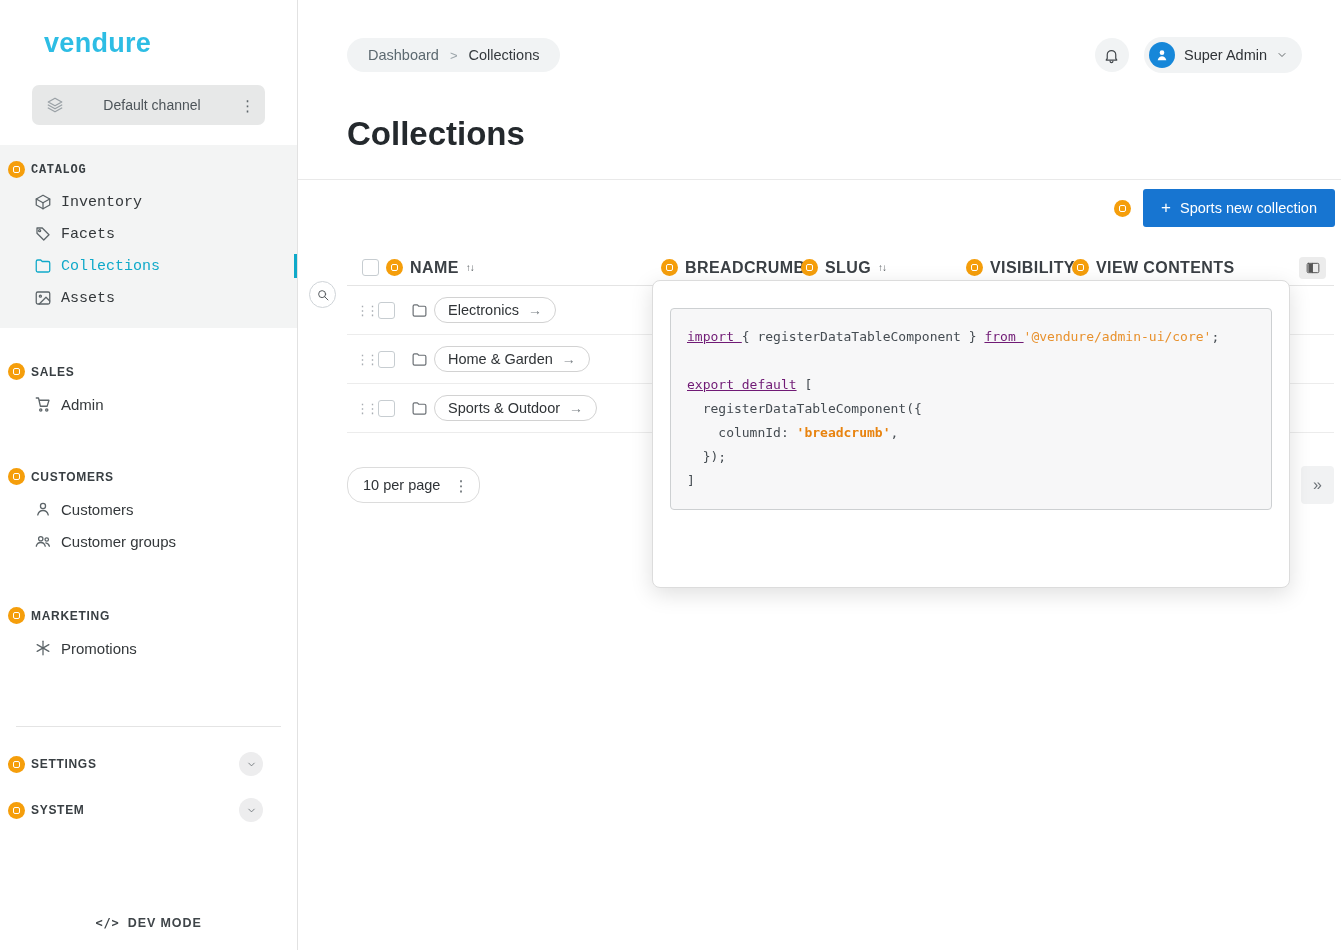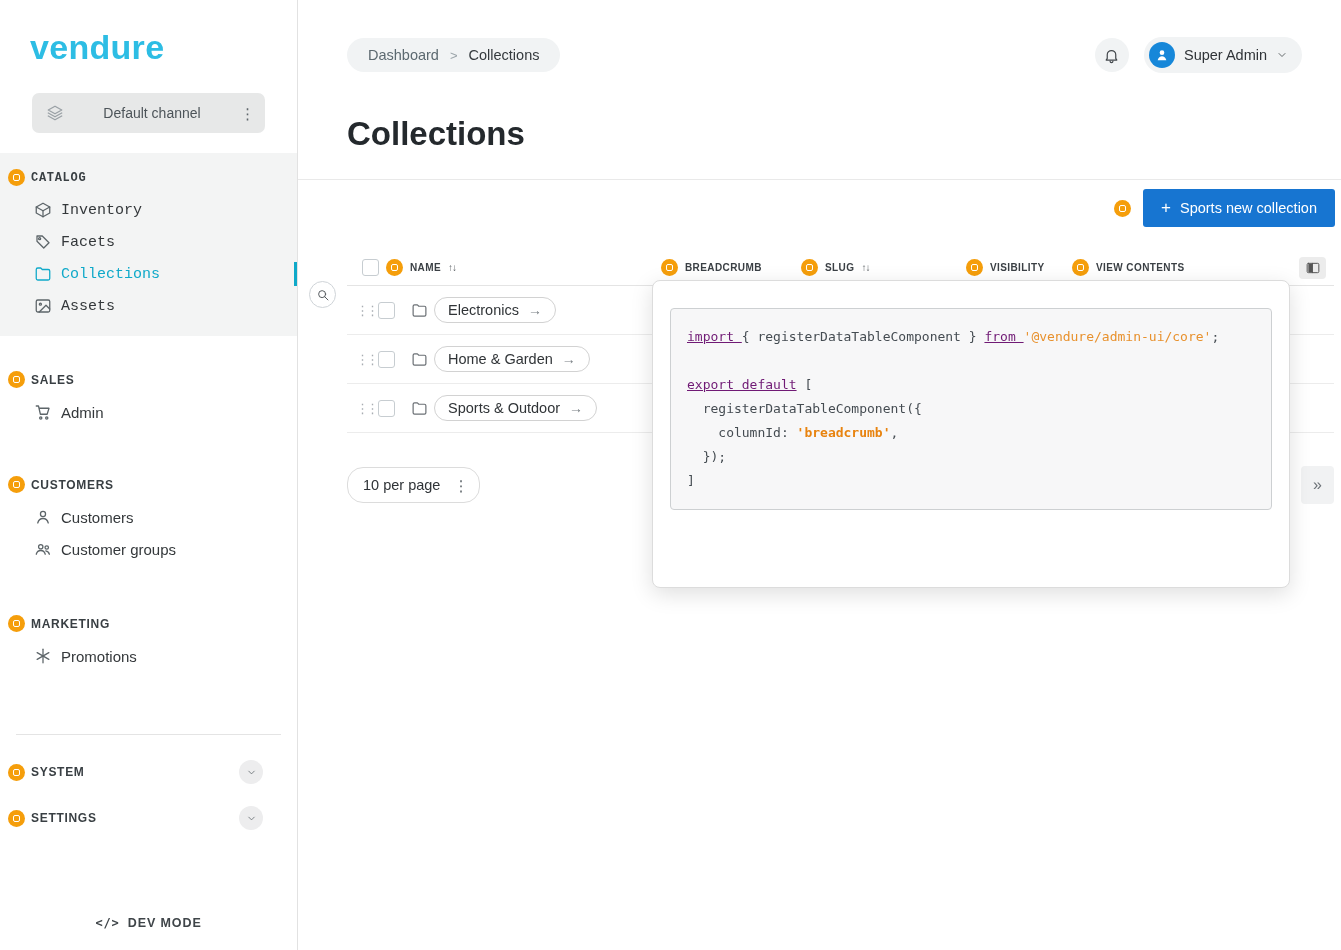--- a/index.html
+++ b/index.html
@@ -3,21 +3,21 @@
 <meta charset="utf-8">
 <style>
   * { box-sizing: border-box; }
   html, body { margin: 0; width: 1341px; height: 950px; overflow: hidden; background: #fff;
     font-family: "Liberation Sans", sans-serif; }
   .app { display: flex; width: 1341px; height: 950px; }
 
   
   .sidebar { width: 298px; flex: none; background: #fff; border-right: 1px solid #e2e2e2;
     position: relative; }
-  .logo { margin: 28px 0 0 30px; font-size: 34px; font-weight: 700; color: #2dbde4; letter-spacing: .3px; }
+  .logo { margin: 28px 0 0 44px; font-size: 27px; font-weight: 700; color: #2dbde4; letter-spacing: .3px; }
   .channel-pill { margin: 26px 32px 0 32px; height: 40px; background: #e7e8e8; border-radius: 7px;
     display: flex; align-items: center; padding: 0 10px 0 14px; }
   .channel-pill .nav-icon { color: #9aa1a6; }
   .channel-label { flex: 1; text-align: center; font-size: 14px; color: #4d5459; }
   .kebab { color: #5f666b; font-size: 15px; line-height: 1; }
 
   nav { margin-top: 20px; }
   .nav-section { margin-top: 0; }
   .nav-section.active-group { background: #f3f4f4; padding: 8px 0 14px 0; font-family: Liberation Mono, monospace; }
   .section-header, .section-row { display: flex; align-items: center; gap: 6px; padding: 8px 34px 8px 8px; }
@@ -76,21 +76,21 @@
 
   
   .table { margin: 23px 0 0 49px; width: 987px; position: relative; }
   .search-fab { position: absolute; left: -38px; top: 31px; width: 27px; height: 27px;
     border-radius: 50%; background: #fff; border: 1px solid #cfd4d8; display: grid;
     place-items: center; color: #54595d; cursor: pointer; padding: 0; }
   .thead { display: grid; grid-template-columns: 314px 140px 165px 106px 218px 1fr;
     align-items: center; height: 36px; border-bottom: 1px solid #e4e4e4; }
   .th { display: flex; align-items: center; gap: 7px; }
   .th-name { padding-left: 15px; }
-  .th-label { font-size: 10px; font-weight: 700; letter-spacing: .4px; color: #3b4045; }
+  .th-label { font-size: 16px; font-weight: 700; letter-spacing: .4px; color: #3b4045; }
   .sort-glyph { font-size: 10px; letter-spacing: -1px; color: #565c60; cursor: pointer; }
   .th-settings { justify-content: flex-end; padding-right: 8px; }
   .columns-btn { width: 27px; height: 22px; border: none; border-radius: 4px; background: #ececec;
     display: grid; place-items: center; color: #555; cursor: pointer; padding: 0; }
   .checkbox { width: 17px; height: 17px; border: 1.5px solid #c7cdd1; border-radius: 3px;
     background: #fff; flex: none; cursor: pointer; }
   .trow { display: flex; align-items: center; height: 49px; border-bottom: 1px solid #ececec;
     padding-left: 9px; }
   .drag-handle { width: 14px; color: #a8adb2; font-size: 13px; letter-spacing: -3px;
     margin-right: 8px; cursor: grab; }
@@ -255,34 +255,34 @@
           <span>Promotions</span>
         </div>
       </div>
 
       <hr class="nav-divider">
 
       <div class="section-row">
         <span class="badge">
             <span class="badge-dot"></span>
           </span>
-        <span class="section-label">SYSTEM</span>
+        <span class="section-label">SETTINGS</span>
         <button class="chev-btn">
           <span class="mini-icon">
             <svg width="11" height="11" viewBox="0 0 24 24">
                 <path d="M6 9l6 6 6-6"></path>
               </svg>
           </span>
         </button>
       </div>
       <div class="section-row">
         <span class="badge">
             <span class="badge-dot"></span>
           </span>
-        <span class="section-label">SETTINGS</span>
+        <span class="section-label">SYSTEM</span>
         <button class="chev-btn">
           <span class="mini-icon">
             <svg width="11" height="11" viewBox="0 0 24 24">
                 <path d="M6 9l6 6 6-6"></path>
               </svg>
           </span>
         </button>
       </div>
     </nav>
 

